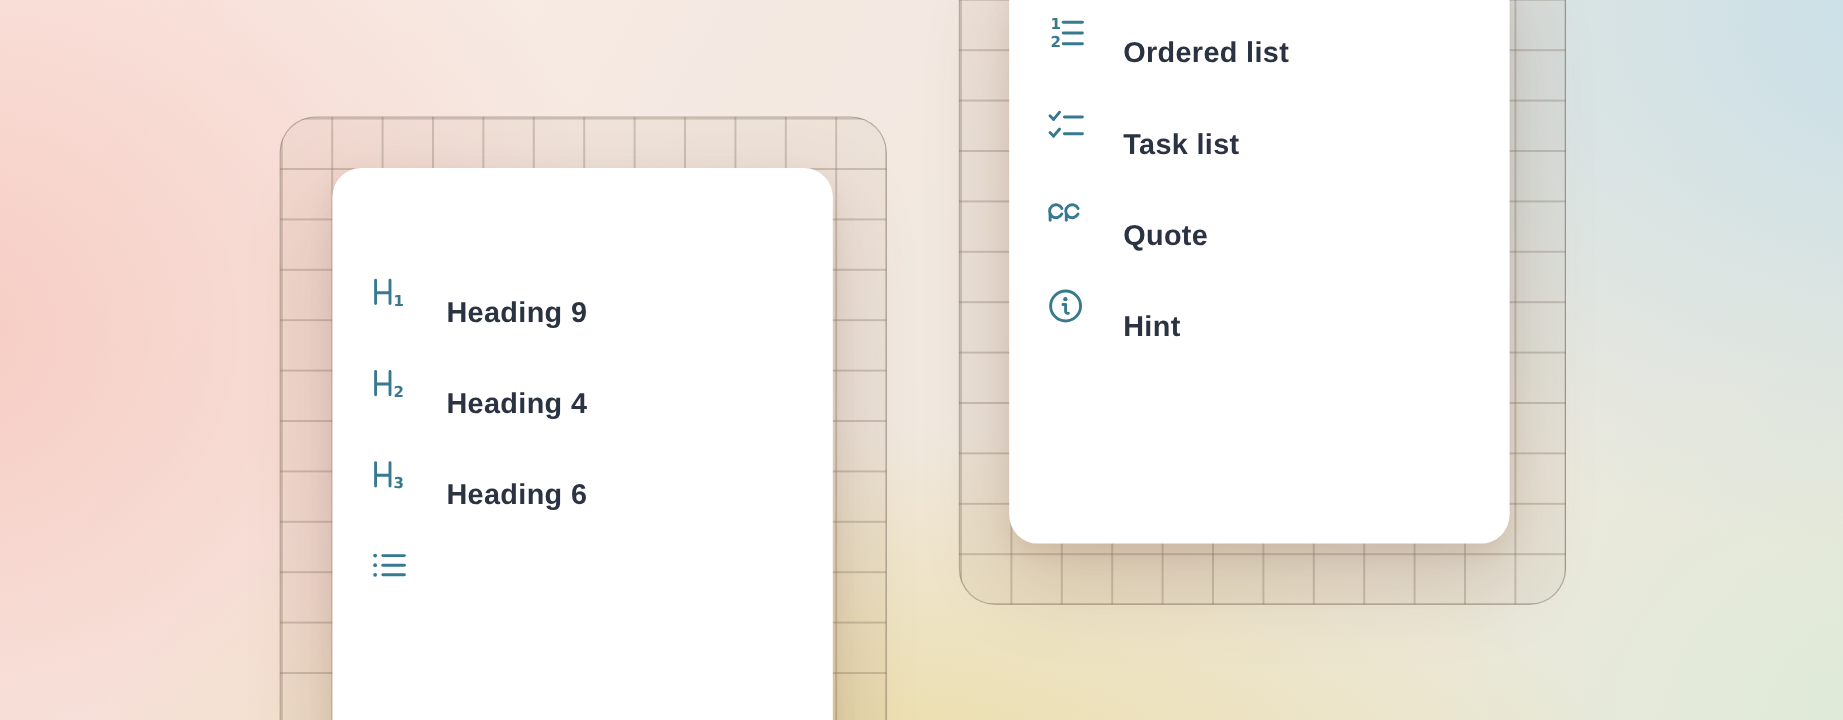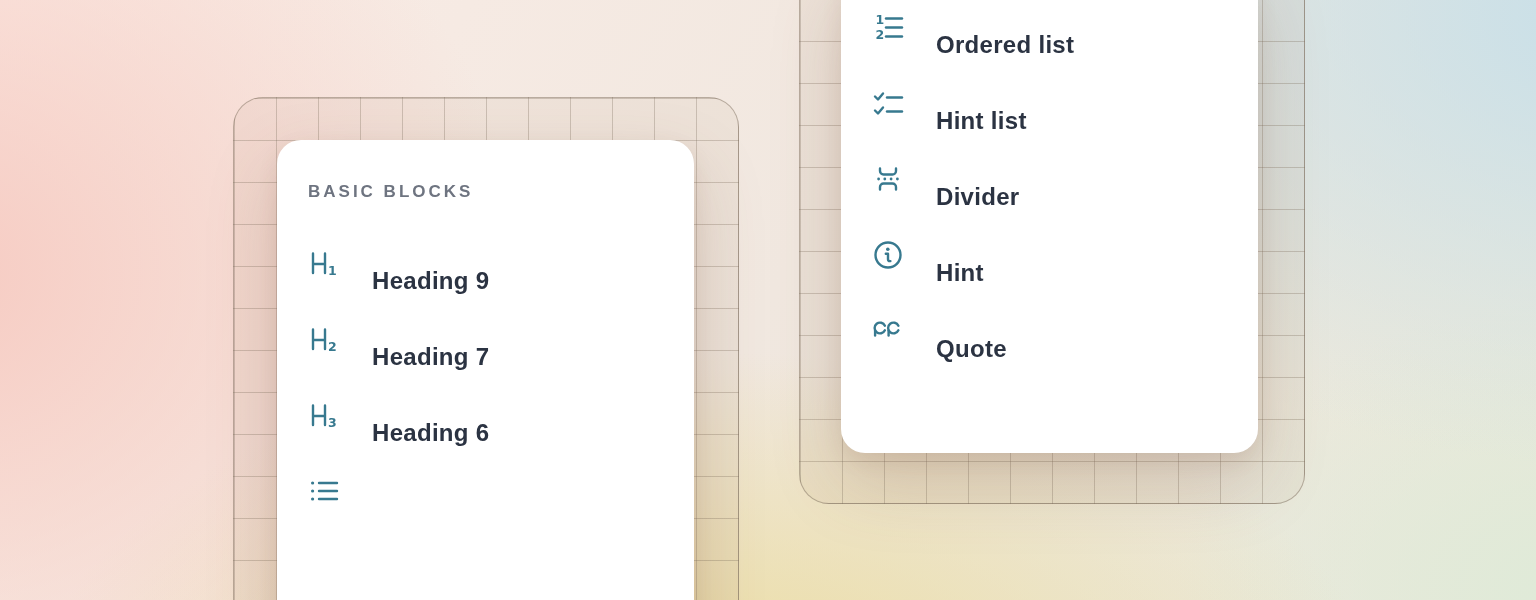--- a/index.html
+++ b/index.html
@@ -63,21 +63,20 @@
 </style>
 </head>
 <body>
 
 <div class="stage">
 
   <div class="grid-frame grid-left"></div>
   <div class="grid-frame grid-right"></div>
 
   <div class="card card-left">
-    <div class="section-label">BASIC BLOCKS</div>
     <div class="menu-list-left">
 
 
       <div class="menu-item">
         <span class="icon">
           <svg viewBox="0 0 32 32">
               <g class="ic">
             <path d="M5 6.5 v19.5 M17 6.5 v19.5 M5 17 h12"></path>
           </g>
               <text class="ictext" x="20" y="28">1</text>
@@ -88,21 +87,21 @@
 
       <div class="menu-item">
         <span class="icon">
           <svg viewBox="0 0 32 32">
               <g class="ic">
             <path d="M5 6.5 v19.5 M17 6.5 v19.5 M5 17 h12"></path>
           </g>
               <text class="ictext" x="20" y="28">2</text>
             </svg>
         </span>
-        <span class="menu-label">Heading 7</span>
+        <span class="menu-label">Heading 4</span>
       </div>
 
       <div class="menu-item">
         <span class="icon">
           <svg viewBox="0 0 32 32">
               <g class="ic">
             <path d="M5 6.5 v19.5 M17 6.5 v19.5 M5 17 h12"></path>
           </g>
               <text class="ictext" x="20" y="28">3</text>
             </svg>
@@ -150,61 +149,46 @@
         <span class="icon">
           <svg viewBox="0 0 32 32">
               <g class="ic">
             <polyline points="3,9.5 6,12.5 11,6.5"></polyline>
                 <line x1="15" y1="10.5" x2="30" y2="10.5"></line>
             <polyline points="3,23.5 6,26.5 11,20.5"></polyline>
                 <line x1="15" y1="24.5" x2="30" y2="24.5"></line>
           </g>
             </svg>
         </span>
-        <span class="menu-label">Hint list</span>
+        <span class="menu-label">Task list</span>
       </div>
 
-      <div class="menu-item">
-        <span class="icon">
-          <svg viewBox="0 0 32 32">
-            <g class="ic">
-              <path d="M8 5.5 v2.5 a3.5 3.5 0 0 0 3.5 3.5 h9 a3.5 3.5 0 0 0 3.5 -3.5 v-2.5"></path>
-              <path d="M8 26.5 v-2.5 a3.5 3.5 0 0 1 3.5 -3.5 h9 a3.5 3.5 0 0 1 3.5 3.5 v2.5"></path>
-            </g>
-            <circle class="icf" cx="6.6" cy="16" r="1.4"></circle>
-              <circle class="icf" cx="12.8" cy="16" r="1.4"></circle>
-            <circle class="icf" cx="19.1" cy="16" r="1.4"></circle>
-              <circle class="icf" cx="25.4" cy="16" r="1.4"></circle>
-          </svg>
-        </span>
-        <span class="menu-label">Divider</span>
-      </div>
-
-      <div class="menu-item">
-        <span class="icon">
-          <svg viewBox="0 0 32 32">
-            <circle class="ic" cx="16" cy="16" r="12.5"></circle>
-            <circle class="icf" cx="15.8" cy="10.3" r="1.8"></circle>
-            <path class="ic" d="M13.8 14.8 h2.2 v5.4 a1.9 1.9 0 0 0 1.9 1.9 h0.5"></path>
-          </svg>
-        </span>
-        <span class="menu-label">Hint</span>
-      </div>
 
       <div class="menu-item">
         <span class="icon">
           <svg viewBox="0 0 32 32">
               <g class="ic">
             <path d="M12.9 15.3 A5.4 5.4 0 1 1 12.9 10.7"></path>
             <path d="M3.1 15.5 L3.1 20.5"></path>
             <path d="M26.4 15.3 A5.4 5.4 0 1 1 26.4 10.7"></path>
             <path d="M16.6 15.5 L16.6 20.5"></path>
           </g>
             </svg>
         </span>
         <span class="menu-label">Quote</span>
       </div>
 
+      <div class="menu-item">
+        <span class="icon">
+          <svg viewBox="0 0 32 32">
+            <circle class="ic" cx="16" cy="16" r="12.5"></circle>
+            <circle class="icf" cx="15.8" cy="10.3" r="1.8"></circle>
+            <path class="ic" d="M13.8 14.8 h2.2 v5.4 a1.9 1.9 0 0 0 1.9 1.9 h0.5"></path>
+          </svg>
+        </span>
+        <span class="menu-label">Hint</span>
+      </div>
+
 
     </div>
   </div>
 
 </div>
 
 </body></html>

